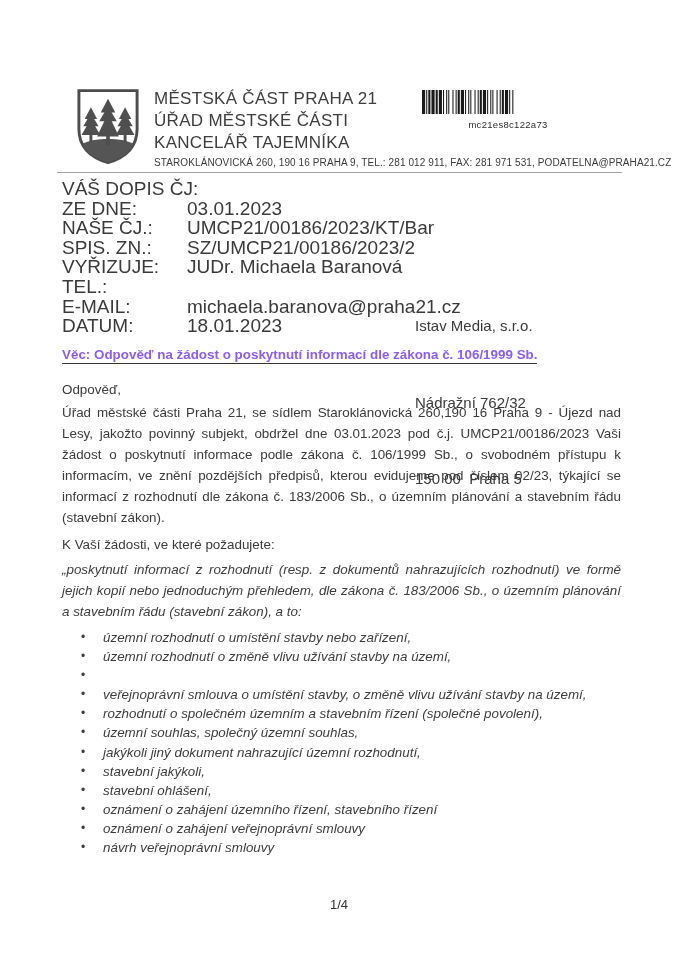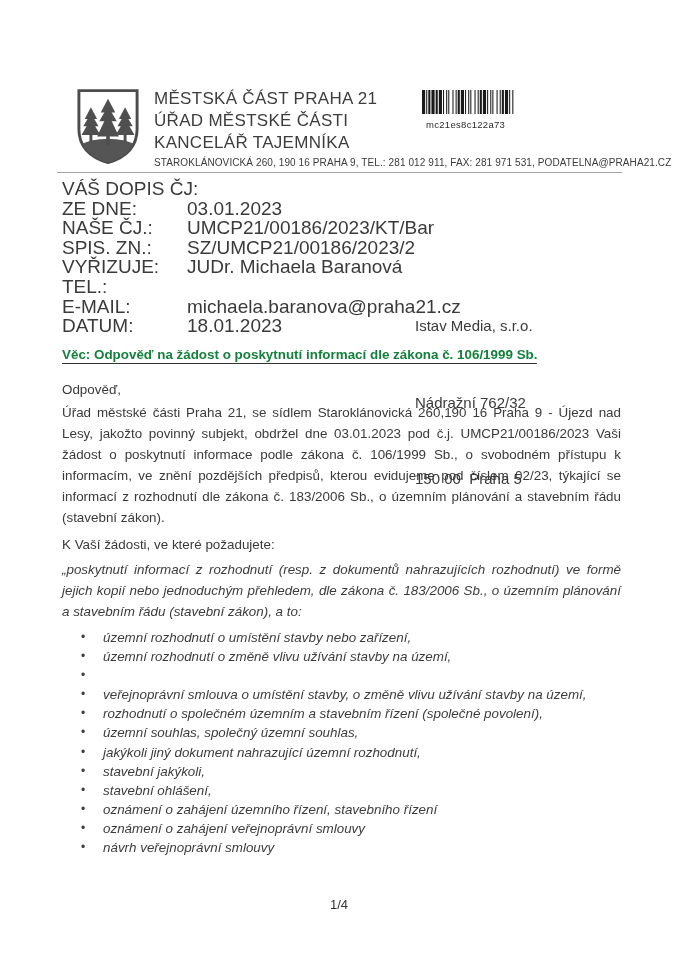--- a/index.html
+++ b/index.html
@@ -43,20 +43,21 @@
     font-size: 10px;
     letter-spacing: 0.1px;
     color: #3a3a3a;
     white-space: nowrap;
   }
 
   .barcode-wrap {
     position: absolute;
     top: 90px; left: 422px;
     width: 172px;
+    text-align: center;
   }
   .barcode-svg { display: block; width: 172px; height: 24px; }
   .barcode-text {
     margin-top: -3px;
     background: #ffffff;
     display: inline-block;
     padding: 0 4px;
     font-size: 9.5px;
     color: #2c2c2c;
     letter-spacing: 0.3px;
@@ -96,21 +97,21 @@
   .letter-body {
     position: absolute;
     top: 344px; left: 62px;
     width: 559px;
     font-size: 13.4px;
     line-height: 21px;
   }
   .subject {
     font-weight: bold;
     margin: 0 0 14px 0;
-    color: #15803d;
+    color: #8b5cf6;
   }
   .subject > span {
     border-bottom: 1.6px solid #333333;
     padding-bottom: 1px;
   }
   .salutation { margin: 0 0 2px 0; }
   .para {
     margin: 0 0 6px 0;
     text-align: justify;
   }

